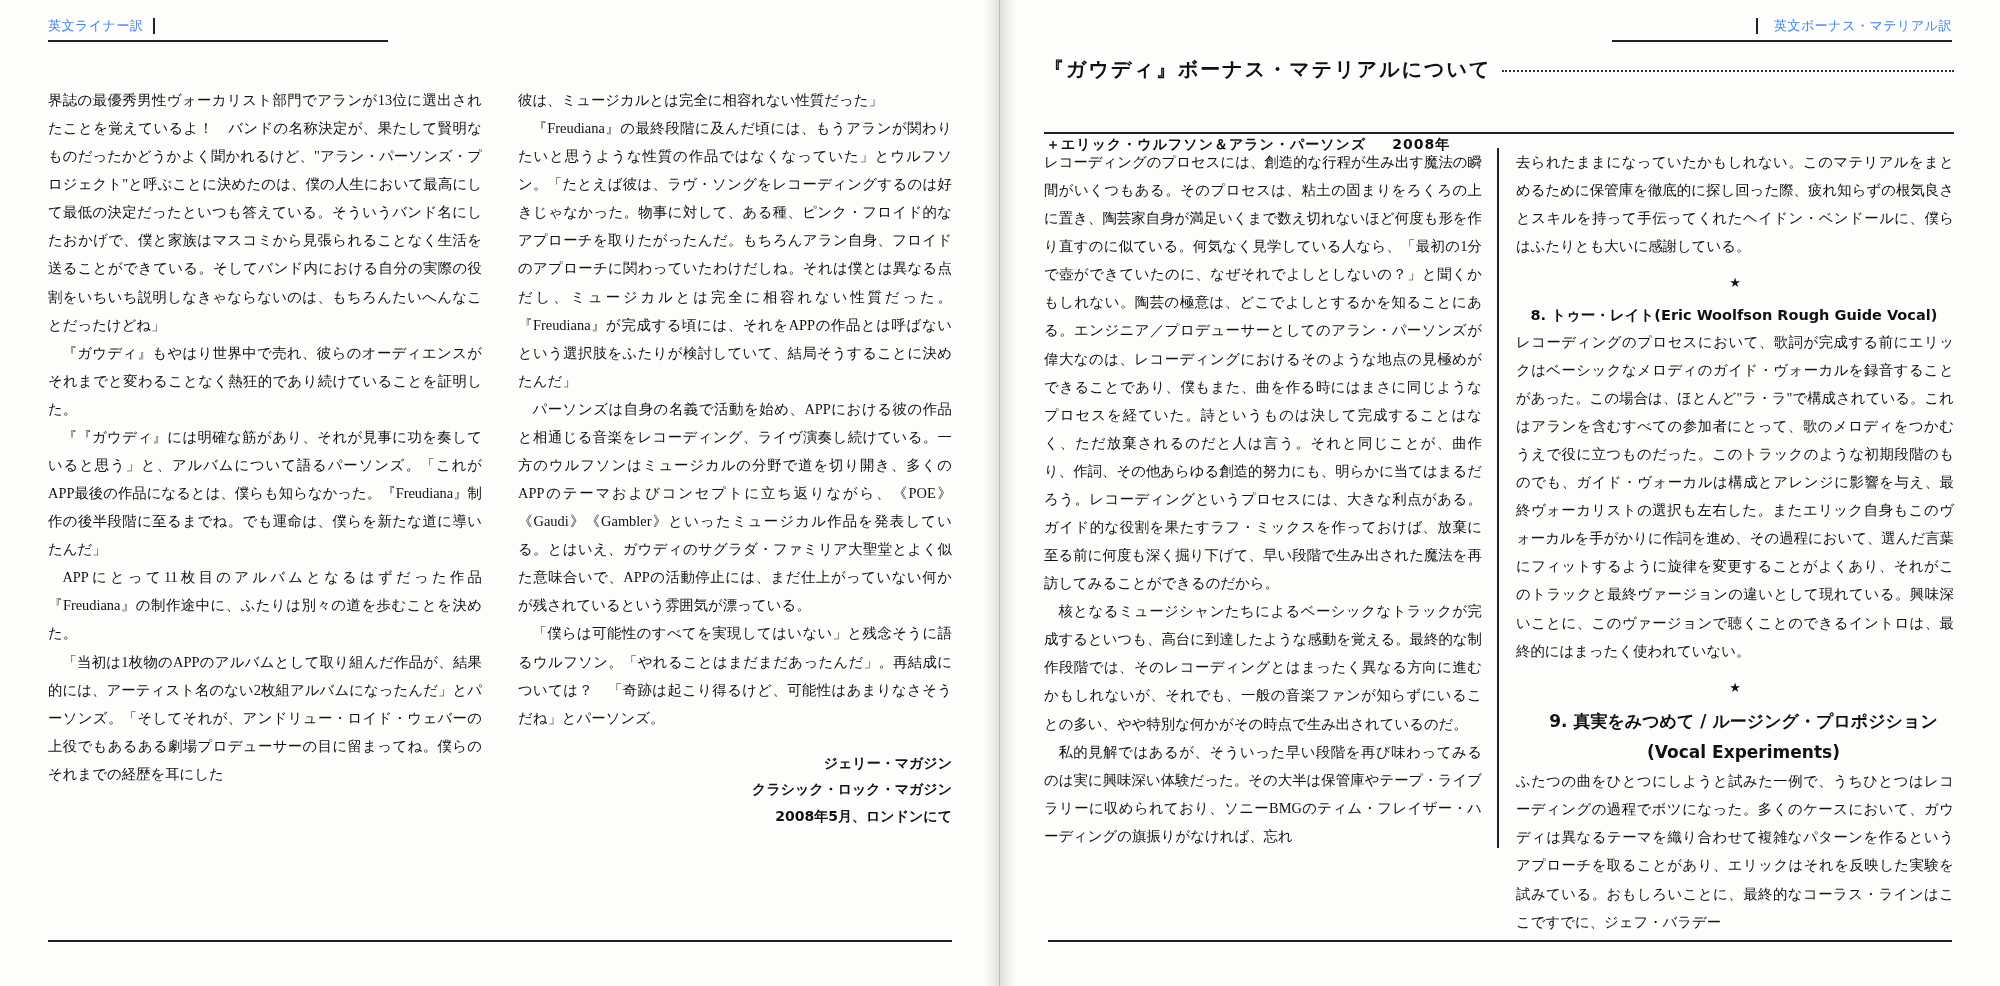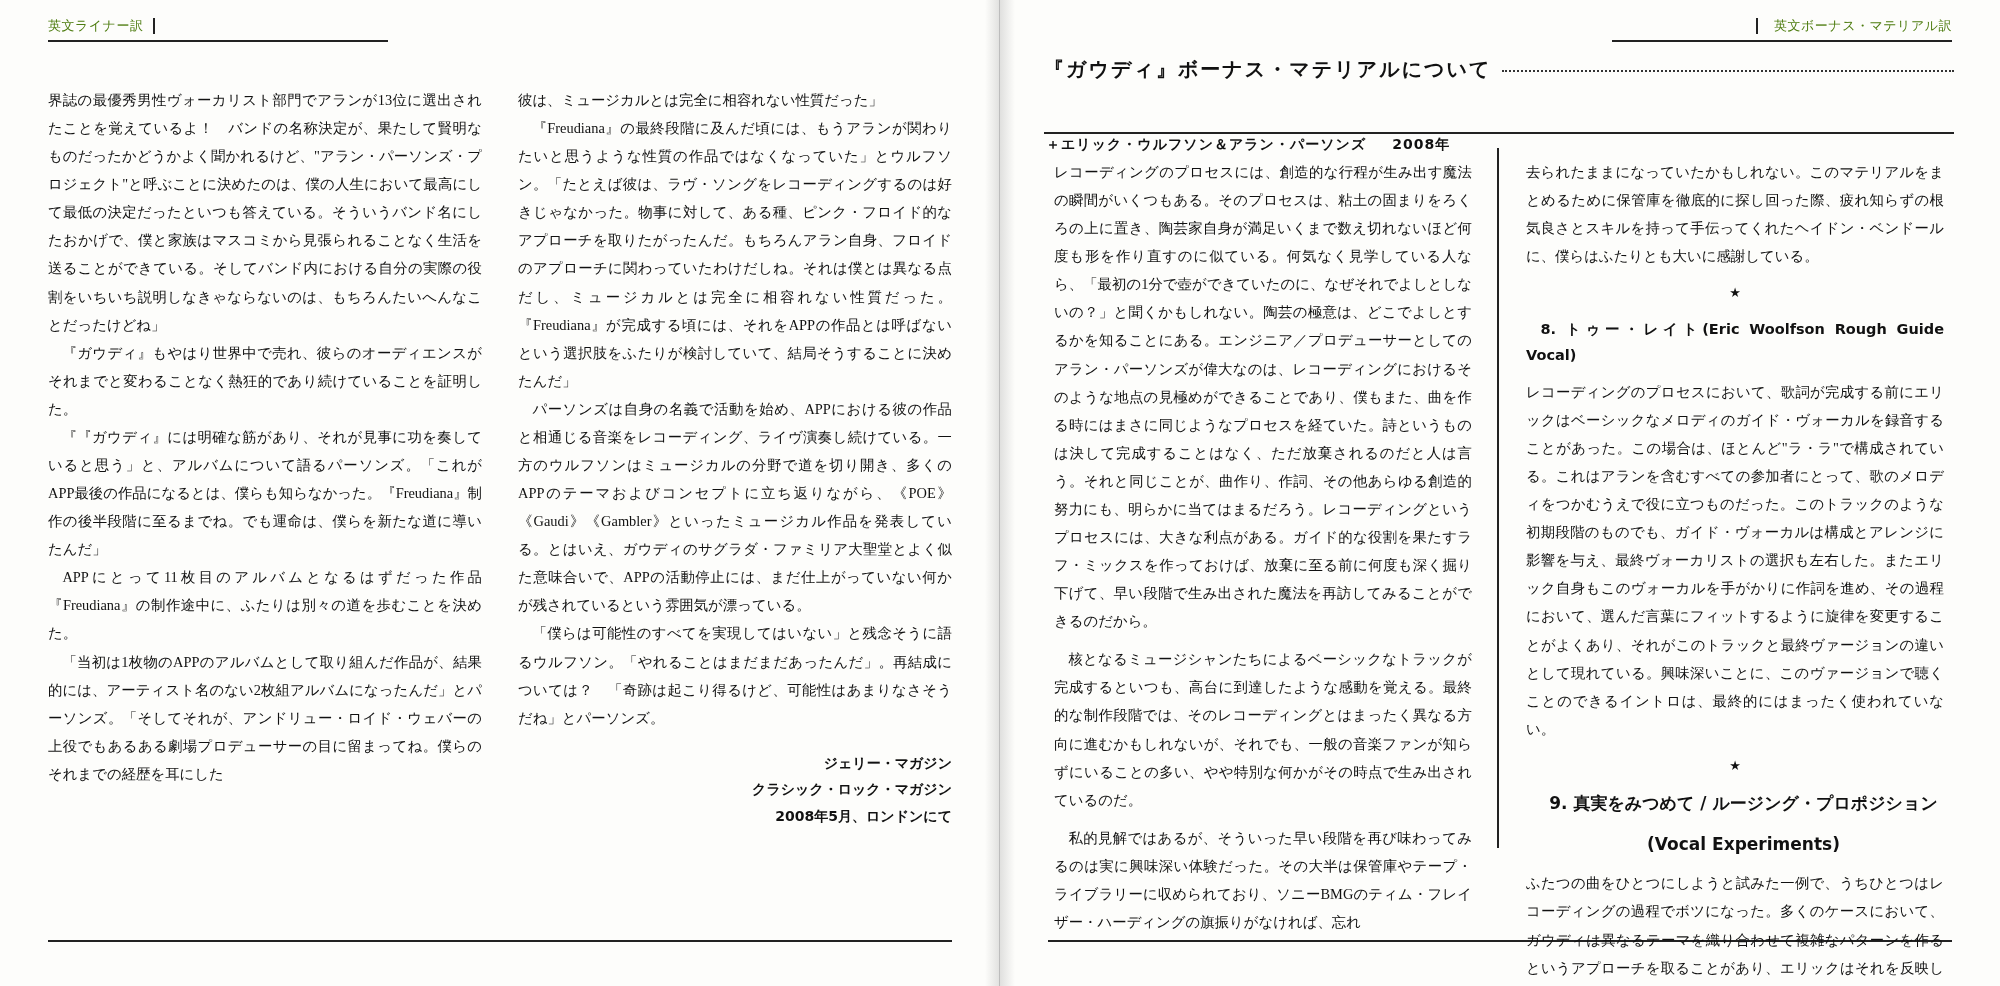--- a/index.html
+++ b/index.html
@@ -46,21 +46,21 @@
     pointer-events: none;
   }
 
   
   .runhead {
     position: absolute;
     top: 18px;
     font-family: "DejaVu Sans", "Liberation Sans", sans-serif;
     font-size: 13px;
     letter-spacing: 0.5px;
-    color: #4d7c0f;
+    color: #3b82f6;
   }
   .runhead-left {
     left: 48px;
     padding-right: 10px;
     border-right: 2px solid #222;
     line-height: 16px;
   }
   .runhead-right {
     right: 48px;
     padding-left: 16px;
@@ -186,21 +186,21 @@
     gap: 34px;
   }
   .col-r {
     width: 438px;
     font-size: 14.4px;
     line-height: 1.95;
     text-align: justify;
     text-justify: inter-ideograph;
   }
   .col-r p {
-    margin: 10px;
+    margin: 0;
     text-indent: 1em;
   }
   .col-r p.noindent {
     text-indent: 0;
   }
   .vrule {
     position: absolute;
     top: 148px;
     left: 497px;
     width: 2px;

